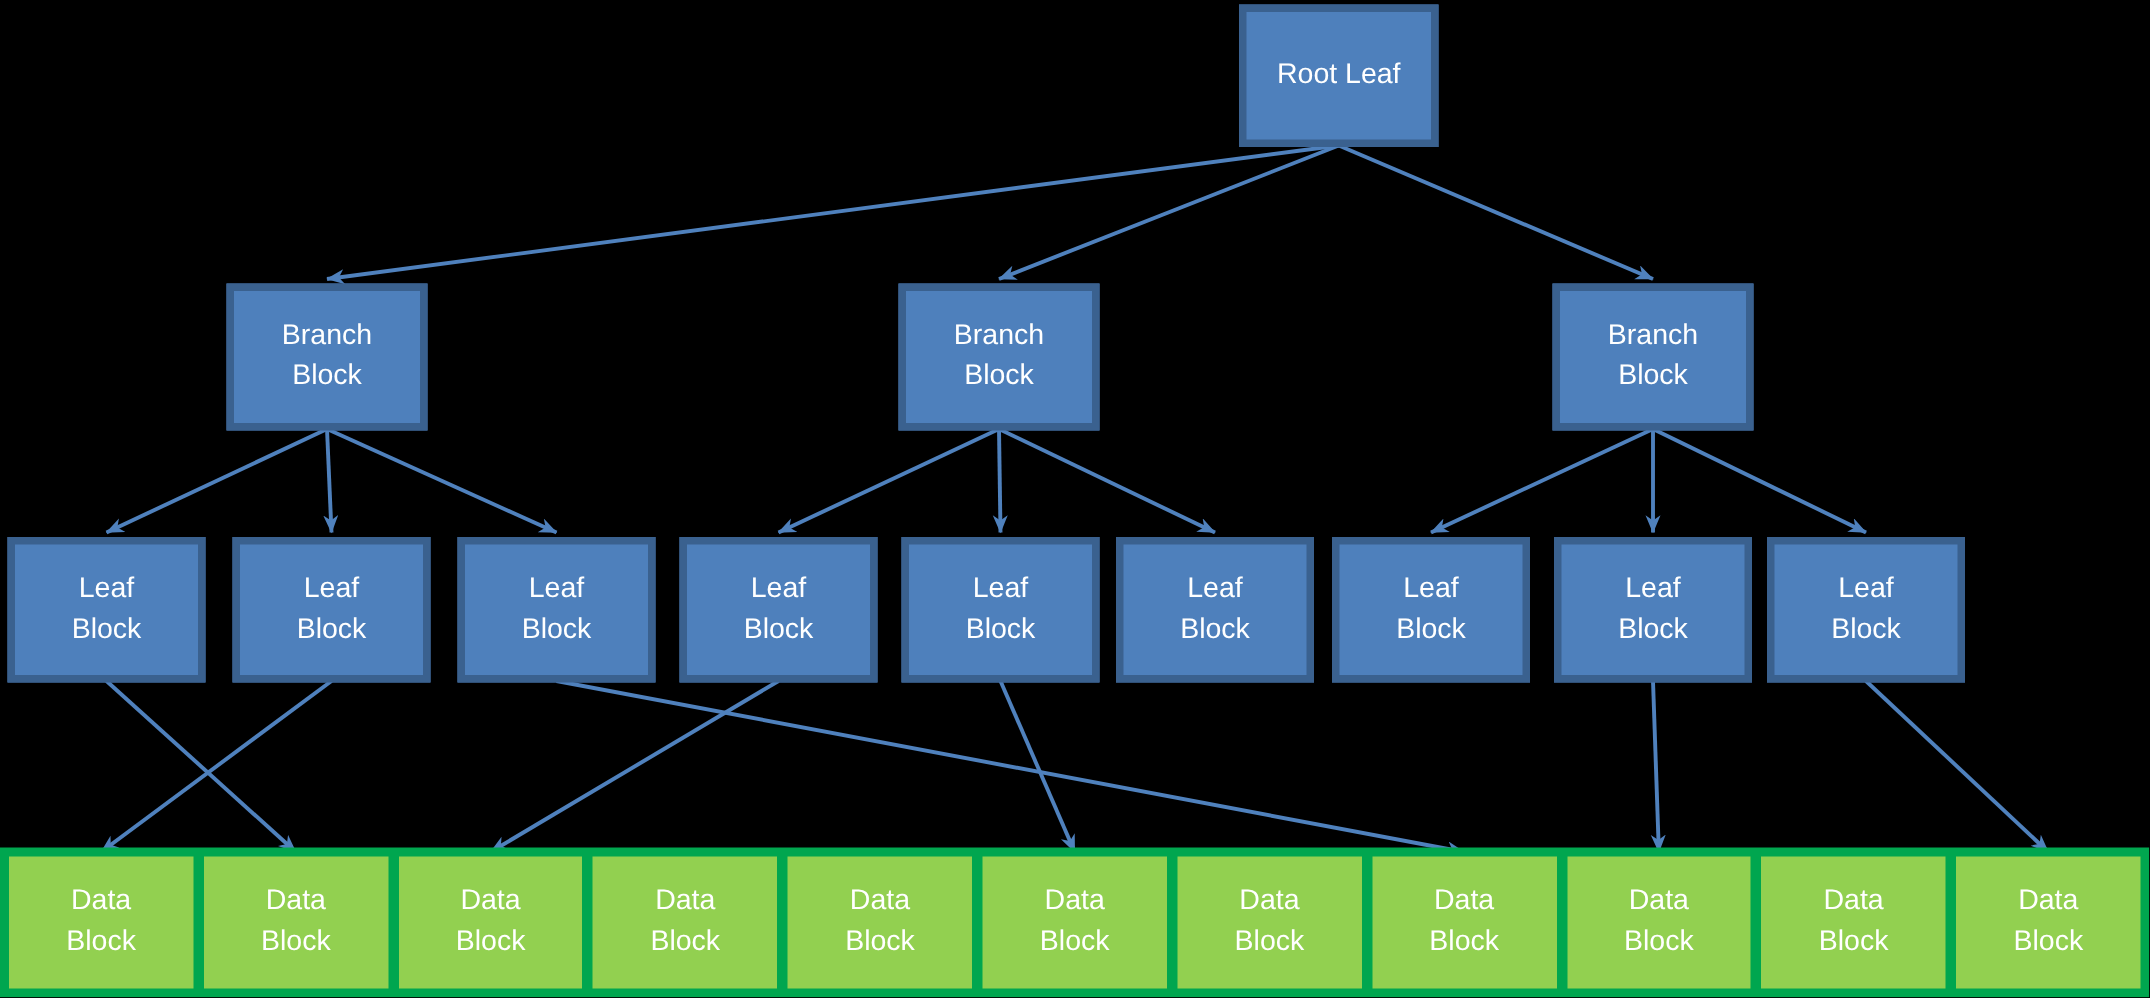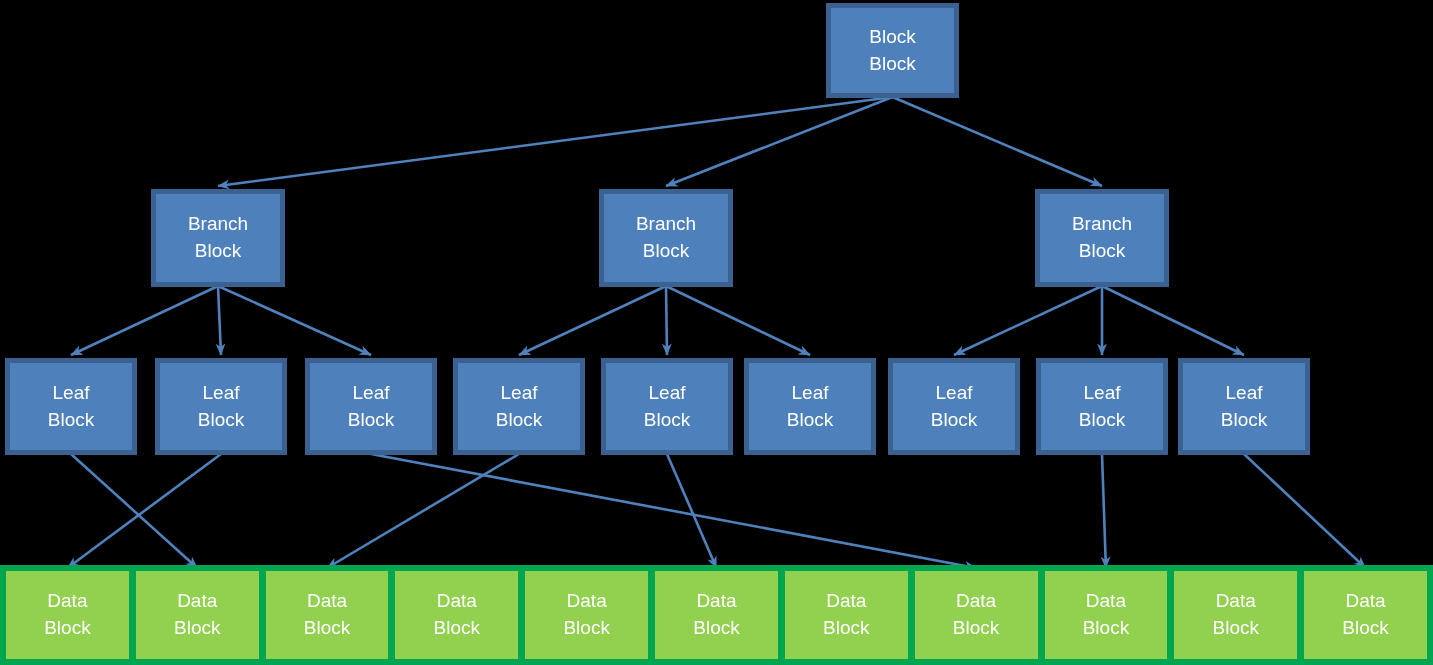--- a/index.html
+++ b/index.html
@@ -84,21 +84,21 @@
       <line x1="71" y1="454" x2="197.21875" y2="568" stroke="#4f81bd" stroke-width="2.6" marker-end="url(#arrowhead)"></line>
       <line x1="221" y1="454" x2="67.40625" y2="568" stroke="#4f81bd" stroke-width="2.6" marker-end="url(#arrowhead)"></line>
       <line x1="371" y1="454" x2="976.09375" y2="568" stroke="#4f81bd" stroke-width="2.6" marker-end="url(#arrowhead)"></line>
       <line x1="519" y1="454" x2="327.03125" y2="568" stroke="#4f81bd" stroke-width="2.6" marker-end="url(#arrowhead)"></line>
       <line x1="667" y1="454" x2="716.46875" y2="568" stroke="#4f81bd" stroke-width="2.6" marker-end="url(#arrowhead)"></line>
       <line x1="1102" y1="454" x2="1105.90625" y2="568" stroke="#4f81bd" stroke-width="2.6" marker-end="url(#arrowhead)"></line>
       <line x1="1244" y1="454" x2="1365.53125" y2="568" stroke="#4f81bd" stroke-width="2.6" marker-end="url(#arrowhead)"></line>
     </svg>
 
   <div class="block blue" style="left:826px; top:3px; width:133px; height:95px;">
-    <span class="label">Block Block</span>
+    <span class="label">Root Leaf</span>
   </div>
 
   <div class="block blue" style="left:151px; top:189px; width:134px; height:98px;">
     <span class="label">Branch Block</span>
   </div>
   <div class="block blue" style="left:599px; top:189px; width:134px; height:98px;">
     <span class="label">Branch Block</span>
   </div>
   <div class="block blue" style="left:1035px; top:189px; width:134px; height:98px;">
     <span class="label">Branch Block</span>

